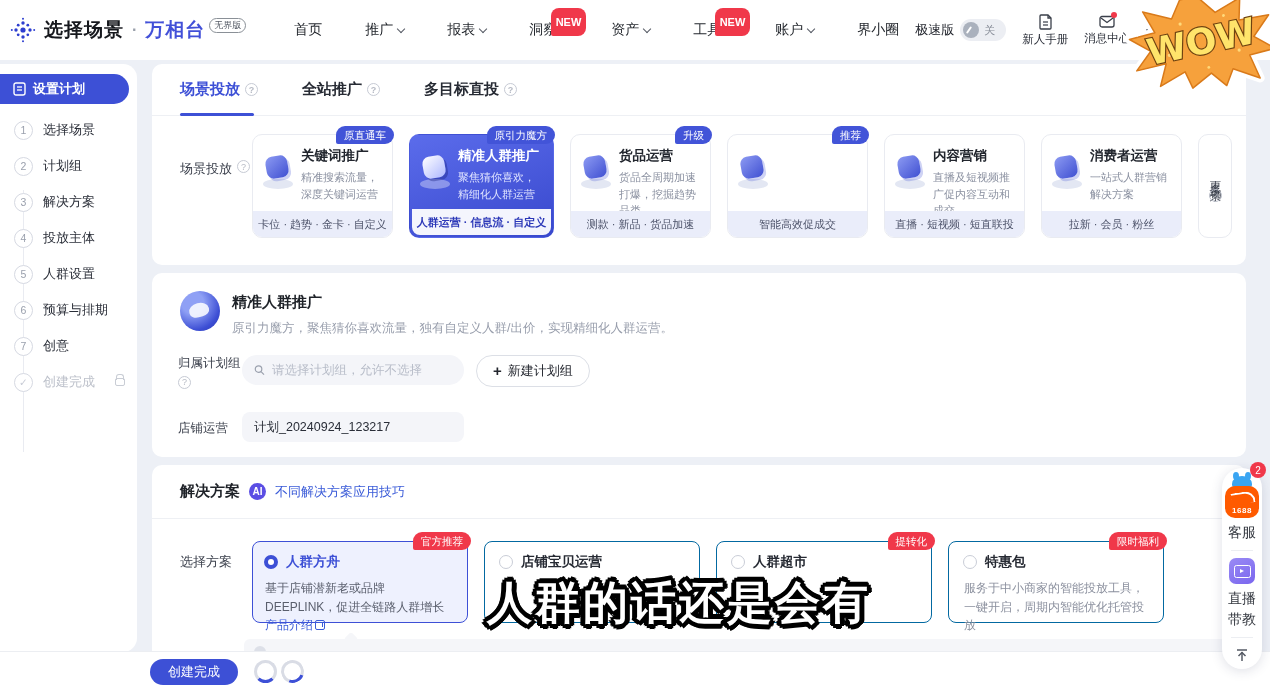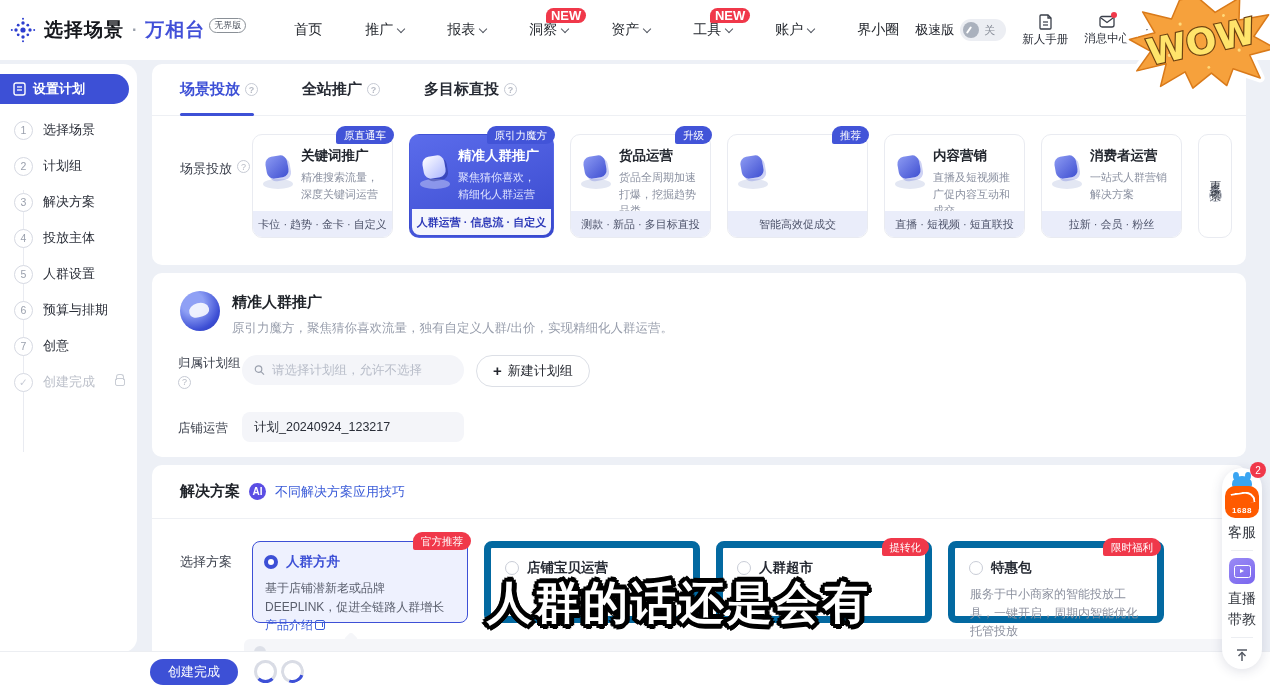--- a/index.html
+++ b/index.html
@@ -9,21 +9,21 @@
   
   .topbar { position:absolute; top:0; left:0; right:0; height:60px; background:#fff; display:flex; align-items:center; z-index:30; }
   .brand { display:flex; align-items:center; gap:8px; padding-left:10px; white-space:nowrap; }
   .brand-name { font-size:19px; font-weight:bold; color:#16181d; letter-spacing:1px; }
   .brand-dot { color:#9aa0ab; font-weight:bold; }
   .brand-product { font-size:19px; font-weight:bold; color:#4250d8; letter-spacing:1px; }
   .brand-edition { font-size:9px; color:#555b66; border:1px solid #8a9097; border-radius:8px; padding:0 4px; line-height:13px; margin-left:-4px; margin-top:-10px; }
   .nav { display:flex; align-items:center; gap:43px; margin-left:48px; }
   .nav-item { position:relative; font-size:14px; color:#1f2329; cursor:pointer; display:flex; align-items:center; white-space:nowrap; }
   .chev { width:6px; height:6px; border-right:1.4px solid #555a64; border-bottom:1.4px solid #555a64; transform:rotate(45deg); display:inline-block; margin-left:5px; margin-bottom:3px; }
-  .new-badge { position:absolute; top:-13px; right:-18px; background:#f0384a; color:#fff; font-size:13px; border-radius:8px 8px 8px 2px; padding:0 5px; font-weight:bold; }
+  .new-badge { position:absolute; top:-13px; right:-18px; background:#f0384a; color:#fff; font-size:11px; border-radius:8px 8px 8px 2px; padding:8px 5px; font-weight:bold; }
   .top-right { margin-left:auto; display:flex; align-items:center; gap:16px; padding-right:150px; }
   .speed-wrap { display:flex; align-items:center; gap:6px;padding-left:16px; }
   .speed-label { font-size:13px; color:#23262e; white-space:nowrap; }
   .toggle { width:46px; height:22px; background:#eceef3; border-radius:11px; display:flex; align-items:center; gap:5px; padding-left:3px; cursor:pointer; }
   .toggle-knob { width:16px; height:16px; border-radius:50%; background:#aab1bd; position:relative; }
   .toggle-knob::after { content:''; position:absolute; left:5px; top:4px; width:2px; height:8px; background:#fff; transform:rotate(35deg); border-radius:2px; }
   .toggle-state { font-size:11px; color:#8a8f9a; }
   .tb-stack { display:flex; flex-direction:column; align-items:center; gap:2px; cursor:pointer; position:relative; }
   .tb-stack-label { font-size:11.5px; color:#2a2e38; white-space:nowrap; }
   .dot-red { position:absolute; top:-2px; right:-2px; width:6px; height:6px; background:#f0384a; border-radius:50%; }
@@ -96,21 +96,21 @@
   .plus { font-size:15px; font-weight:bold; line-height:1; margin-top:-1px; }
 
   
   .cardC { margin-top:8px; height:230px; position:relative; }
   .sol-head { display:flex; align-items:center; gap:9px; height:54px; padding:0 28px; border-bottom:1px solid #eef0f4; }
   .sol-title { font-size:15px; font-weight:bold; color:#1f2329; }
   .ai-badge { width:17px; height:17px; border-radius:50%; background:#5b4ee4; color:#fff; font-size:10px; font-weight:bold; display:flex; align-items:center; justify-content:center; }
   .sol-link { font-size:13px; color:#3a5bd8; cursor:pointer; }
   .sol-body { display:flex; padding:22px 16px 0 28px; gap:16px; }
   .sol-label { width:56px; flex:none; font-size:13px; color:#3c414d; margin-top:12px; white-space:nowrap; }
-  .solcard { position:relative; width:216px; height:82px; border:7px solid #0369a1; border-radius:8px; padding:11px 14px; cursor:pointer; background:#fff; flex:none; }
+  .solcard { position:relative; width:216px; height:82px; border:1px solid #0369a1; border-radius:8px; padding:11px 14px; cursor:pointer; background:#fff; flex:none; }
   .solcard.selected { border:1.3px solid #3d50d6; background:#eef1fe;padding-left:11px; }
   .sol-badge { position:absolute; top:-10px; right:-4px; height:18px; line-height:18px; background:#f0384a; color:#fff; font-size:10.5px; border-radius:9px 9px 9px 2px; padding:0 8px; white-space:nowrap; }
   .radio-row { display:flex; align-items:center; gap:8px; }
   .radio { width:14px; height:14px; border-radius:50%; border:1px solid #c9cdd7; background:#fff; flex:none; }
   .radio.on { border:4px solid #3d50d6; }
   .sol-name { font-size:13.5px; font-weight:bold; color:#262a33; white-space:nowrap; }
   .solcard.selected .sol-name { color:#3d50d6; }
   .sol-desc { font-size:12px; color:#8b909e; line-height:1.55; margin-top:8px; margin-left:1px; }
   .solcard.selected .sol-desc { color:#5a5f6d; }
   .inline-link { color:#3a5bd8; cursor:pointer; white-space:nowrap; }
@@ -359,21 +359,21 @@
 
       <div class="scard">
         <span class="scard-badge">升级</span>
         <div class="scard-body">
             <span class="sicon"></span>
           <div>
               <div class="scard-title">货品运营</div>
           <div class="scard-desc">货品全周期加速打爆，挖掘趋势品类</div>
             </div>
           </div>
-        <div class="scard-foot">测款 · 新品 · 多目标直投</div>
+        <div class="scard-foot">测款 · 新品 · 货品加速</div>
       </div>
 
       <div class="scard">
         <span class="scard-badge">推荐</span>
         <div class="scard-body">
             <span class="sicon"></span>
           </div>
         <div class="scard-foot">智能高效促成交</div>
       </div>
 

